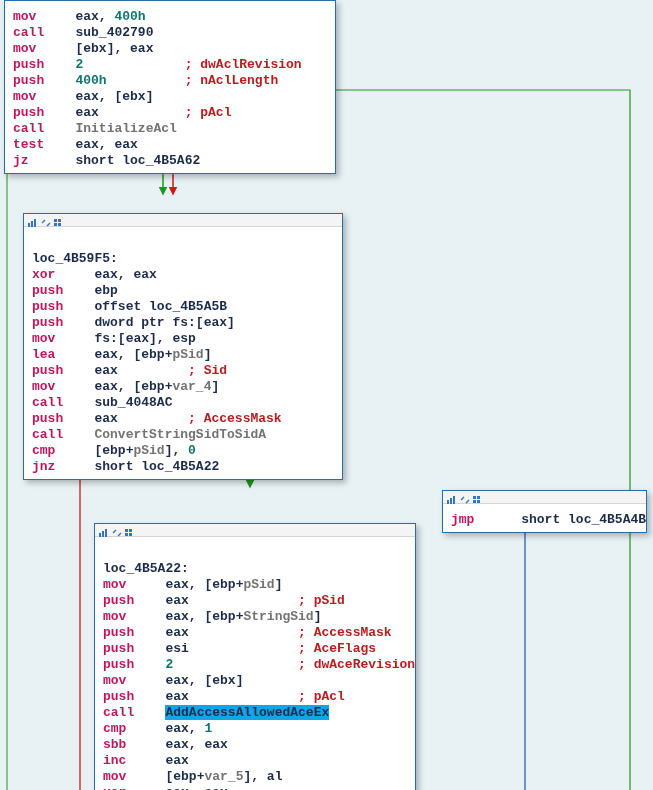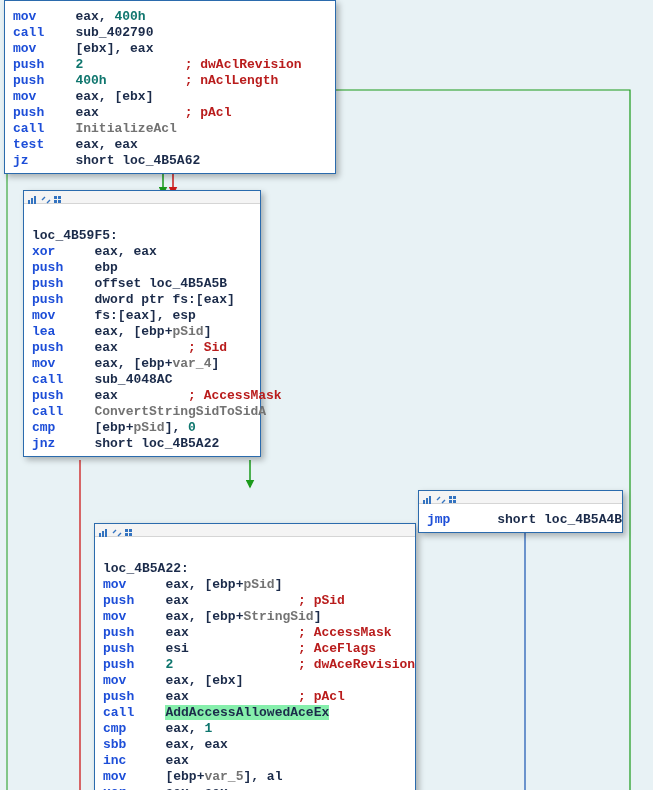--- a/index.html
+++ b/index.html
@@ -31,32 +31,32 @@
       height: 8px;
       margin-right: 3px;
     }
     .code {
       padding: 8px 8px 4px 8px;
       white-space: pre;
       line-height: 16px;
       color: #1b2b4a;
       font-weight: bold;
     }
-    .kw { color: #1d4ed8; }
+    .kw { color: #be185d; }
     .num { color: #0f766e; }
     .var { color: #737373; }
     .cm { color: #b91c1c; }
     .lbl { color: #1b2b4a; }
-    .hl { background: #86efac; }
+    .hl { background: #0ea5e9; }
     svg.edges { position:absolute; top:0; left:0; z-index:-1; }
 
     #block0 { left: 4px; top: 0; width: 332px; }
-    #block1 { left: 23px; top: 190px; width: 238px; }
+    #block1 { left: 23px; top: 213px; width: 320px; }
     #block2 { left: 94px; top: 495px; width: 322px; margin-top: 28px; }
-    #block3 { left: 418px; top: 490px; width: 205px; }
+    #block3 { left: 442px; top: 490px; width: 205px; }
   </style>
 </head>
 <body>
 
 <svg class="edges" width="653" height="790">
   <defs>
     <marker id="ah-g" markerWidth="6" markerHeight="6" refX="5" refY="3" orient="auto">
       <path d="M0,0 L6,3 L0,6 Z" fill="#1a9a1a"></path>
     </marker>
     <marker id="ah-r" markerWidth="6" markerHeight="6" refX="5" refY="3" orient="auto">

